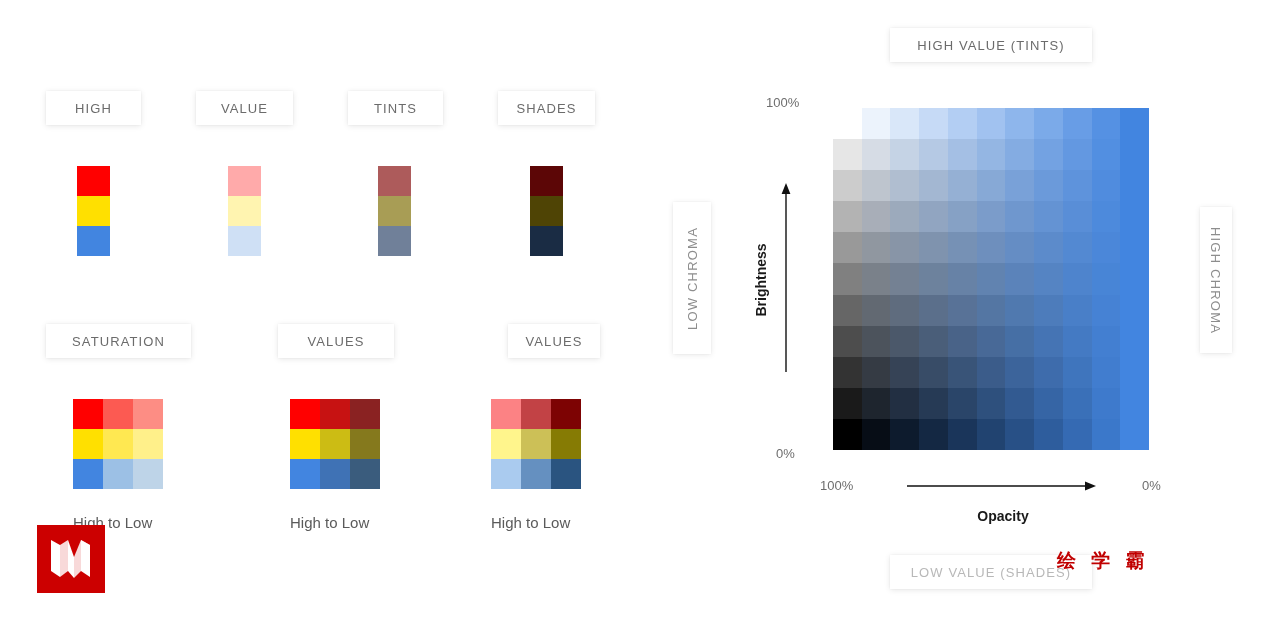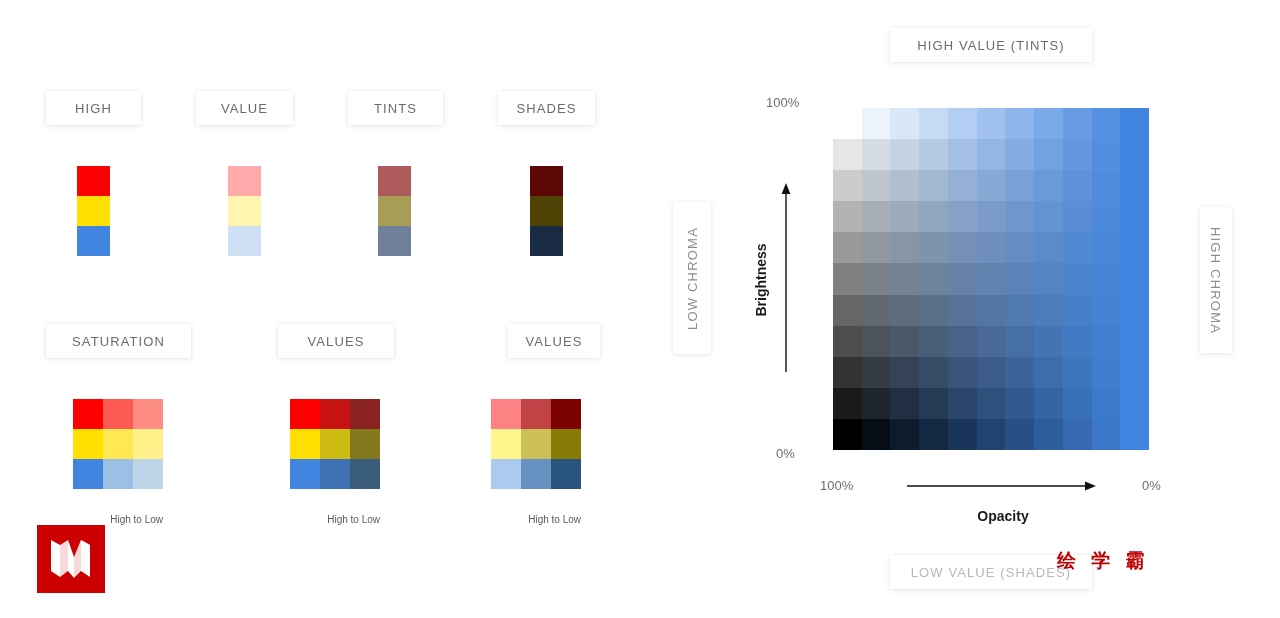--- a/index.html
+++ b/index.html
@@ -28,23 +28,23 @@
   .swatch-col .sw { width: 33px; height: 30px; display: block; }
 
   
   .grid3 { position: absolute; display: grid;
            grid-template-columns: repeat(3, 30px);
            grid-template-rows: repeat(3, 30px); }
   .grid3 span { display: block; width: 30px; height: 30px; }
 
   .caption {
     position: absolute;
-    font-size: 10px;
+    font-size: 15px;
     color: #5a5a5a;
-    text-align: right;
+    text-align: left;
     white-space: nowrap;
   }
 
   
   .logo {
     position: absolute;
     width: 68px; height: 68px;
     background: #cc0000;
     display: flex; align-items: center; justify-content: center;
   }

